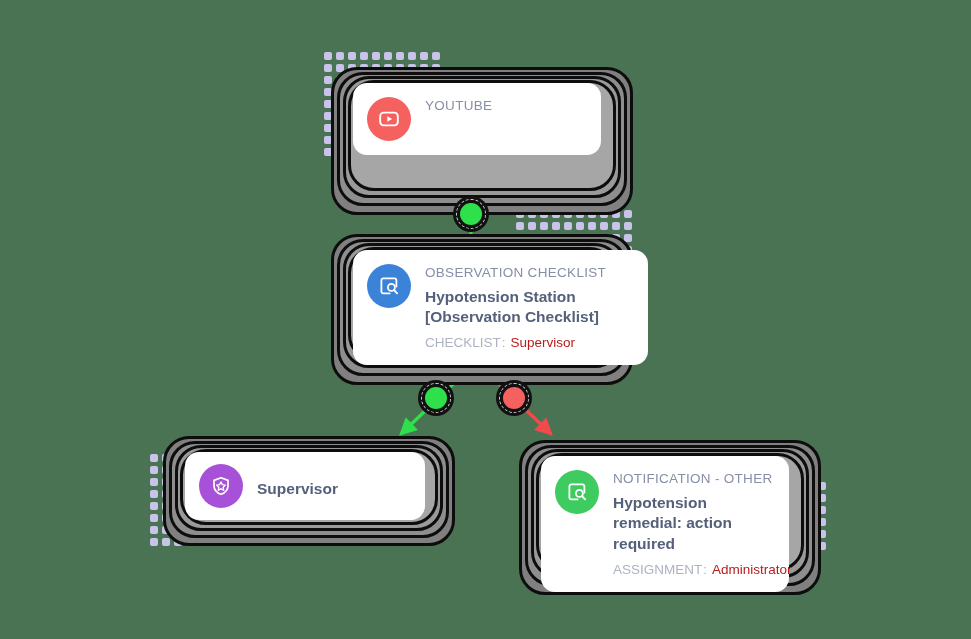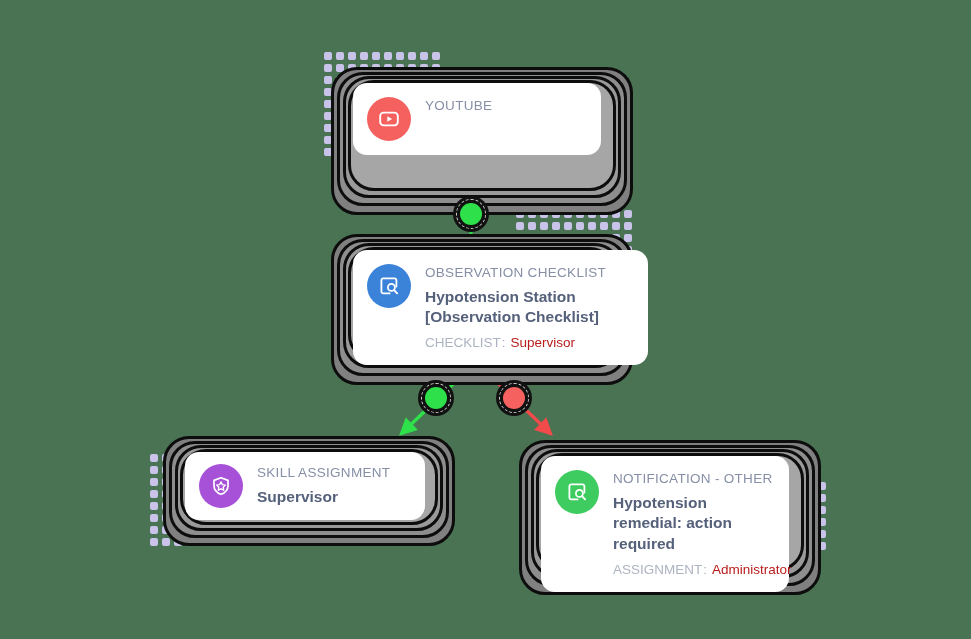--- a/index.html
+++ b/index.html
@@ -351,21 +351,20 @@
       <div class="layer l3" style="left:17px; top:13px; right:17px; bottom:21px;"></div>
     </div>
     <div class="card" style="left:22px; top:16px; width:240px; align-items:center; padding-top:12px; padding-bottom:12px;">
       <div class="icon-badge" style="background:#a750d8;">
         <svg width="24" height="24" viewBox="0 0 24 24" aria-hidden="true">
           <path d="M12 3.7 L19 6.4 v5.3 c0 4.2 -2.9 7.1 -7 8.6 c-4.1 -1.5 -7 -4.4 -7 -8.6 V6.4 Z" fill="none" stroke="#ffffff" stroke-width="1.7" stroke-linejoin="round"></path>
           <path d="M12 7.9 l1.35 2.73 3.02 .44 -2.18 2.13 .51 3.0 -2.7 -1.42 -2.7 1.42 .51 -3.0 -2.18 -2.13 3.02 -.44 Z" fill="none" stroke="#ffffff" stroke-width="1.35" stroke-linejoin="round"></path>
         </svg>
       </div>
       <div class="card-text">
-        <div class="kicker">SKILL ASSIGNMENT</div>
         <div class="title">Supervisor</div>
       </div>
     </div>
   </div>
 
   <div class="node" style="left:519px; top:440px; width:302px; height:155px;">
     <div class="stack">
       <div class="layer l0" style="left:0px;  top:0px;  right:0px;  bottom:0px;"></div>
       <div class="layer l1" style="left:6px;  top:5px;  right:6px;  bottom:9px;"></div>
       <div class="layer l2" style="left:12px; top:9px;  right:12px; bottom:17px;"></div>

